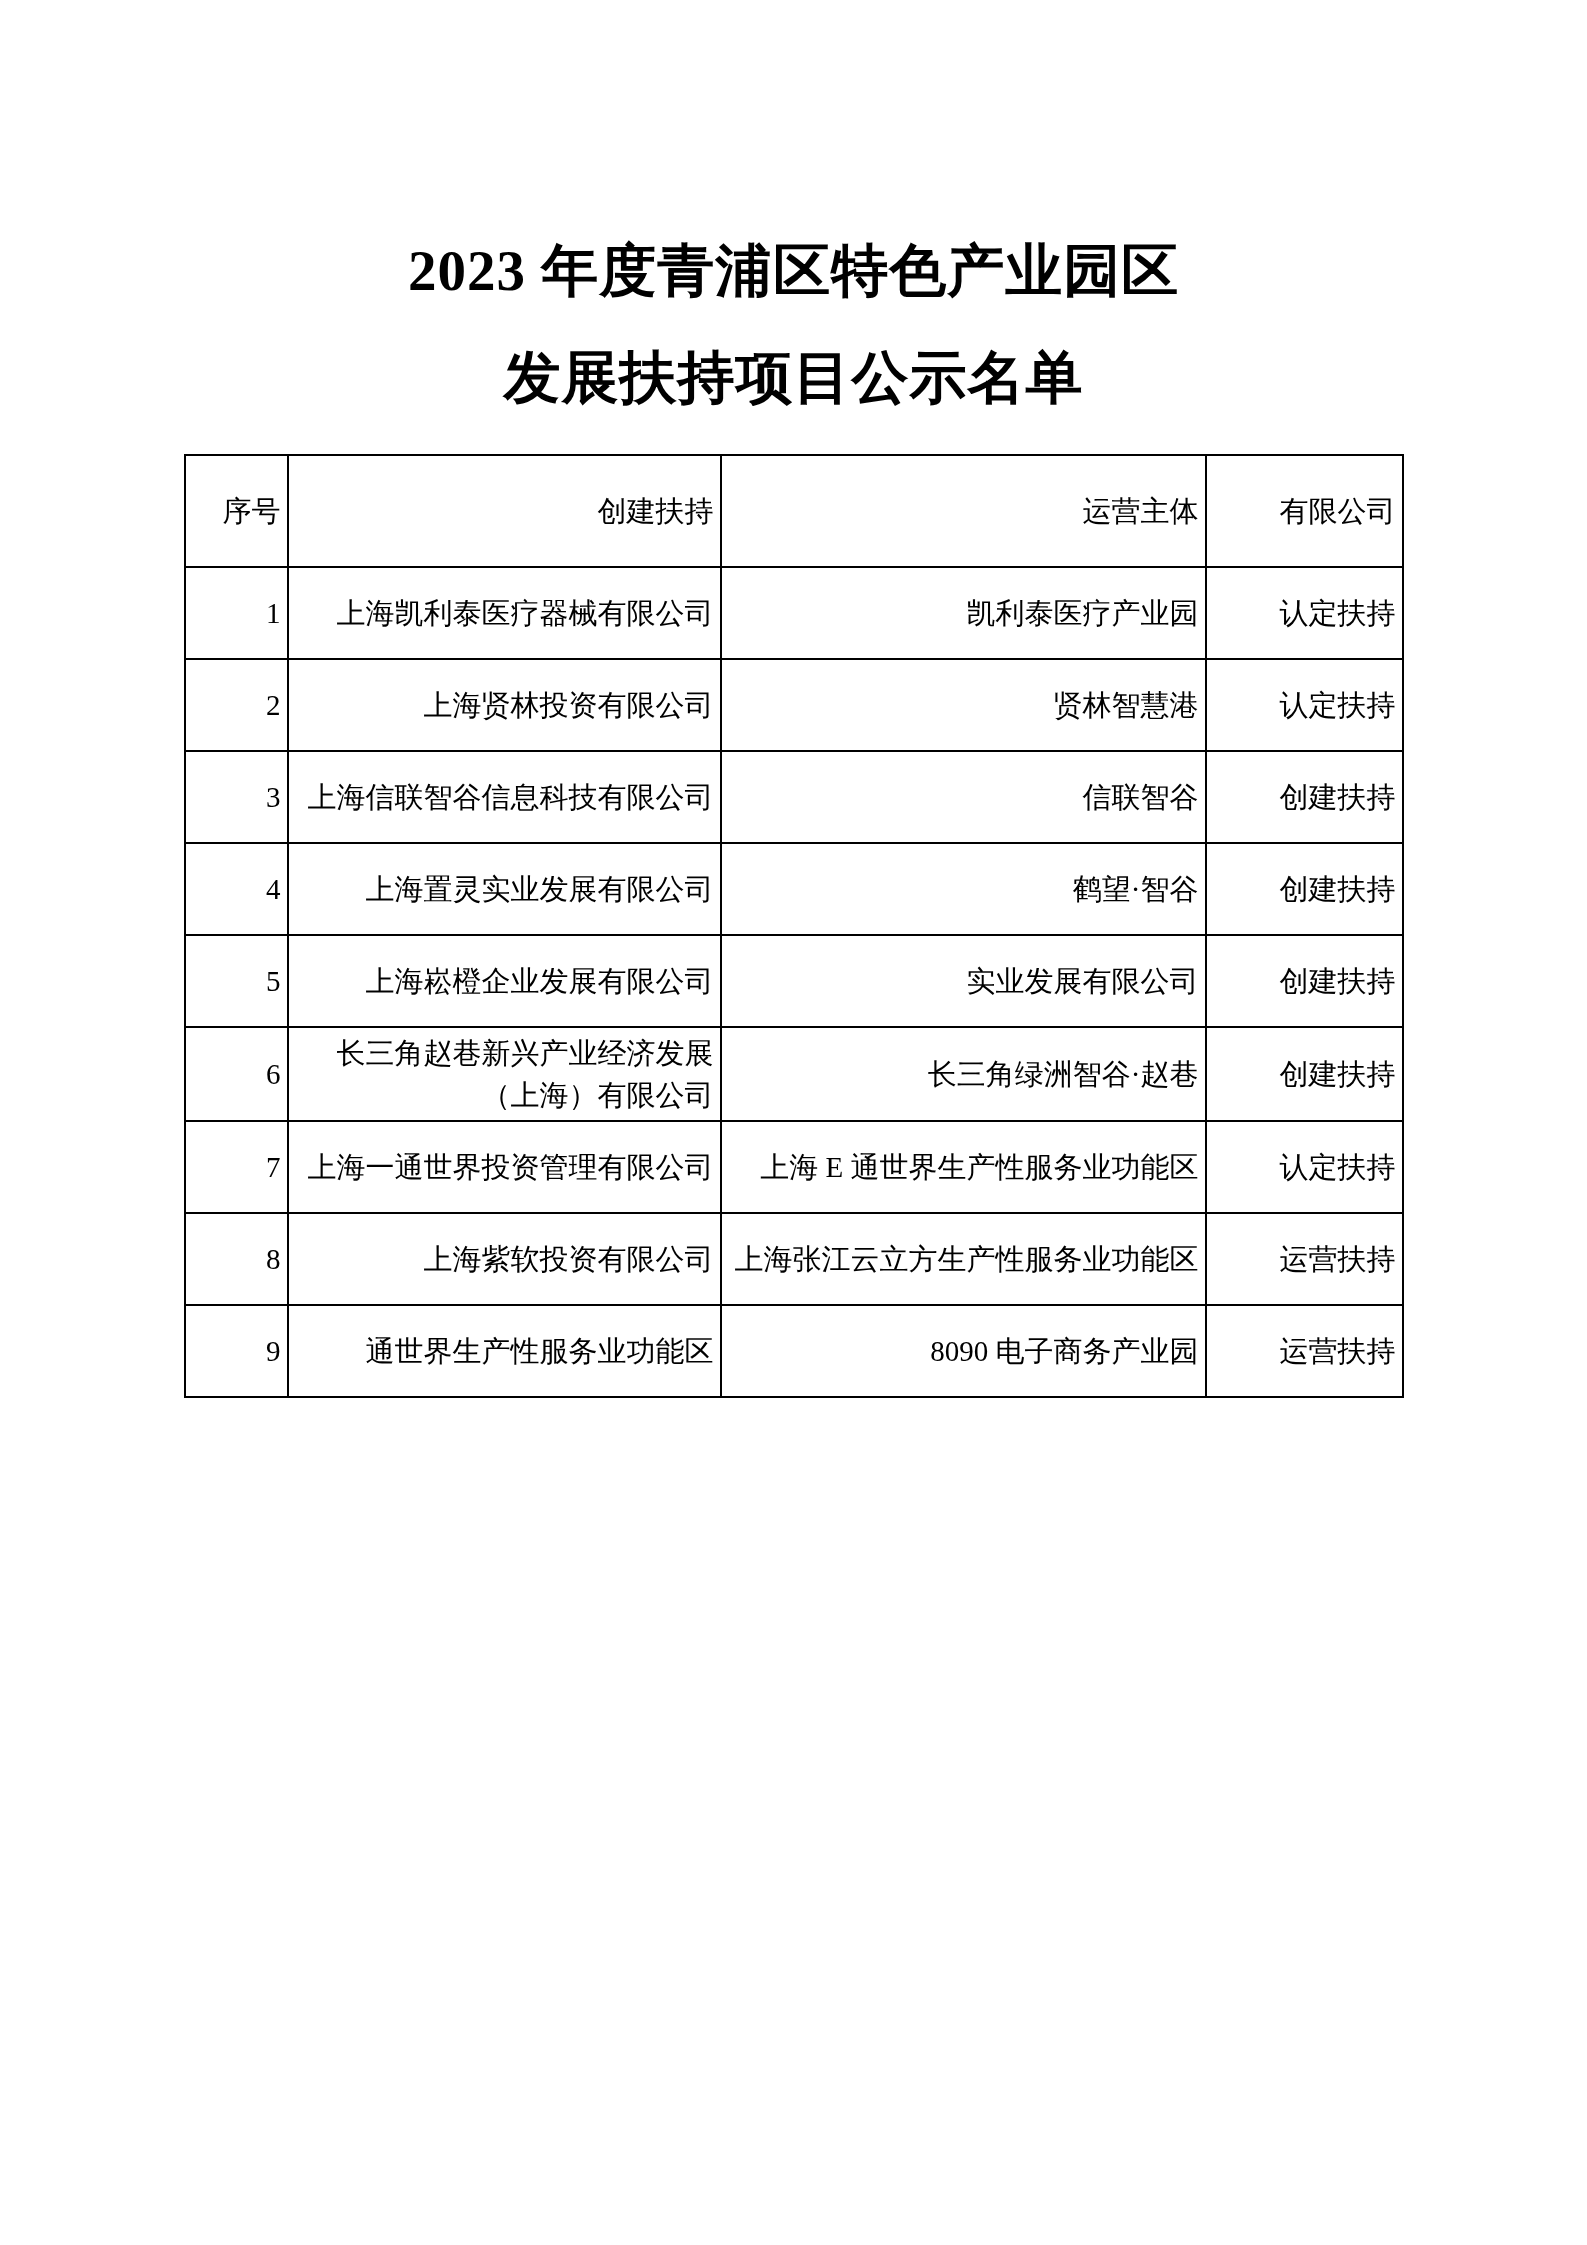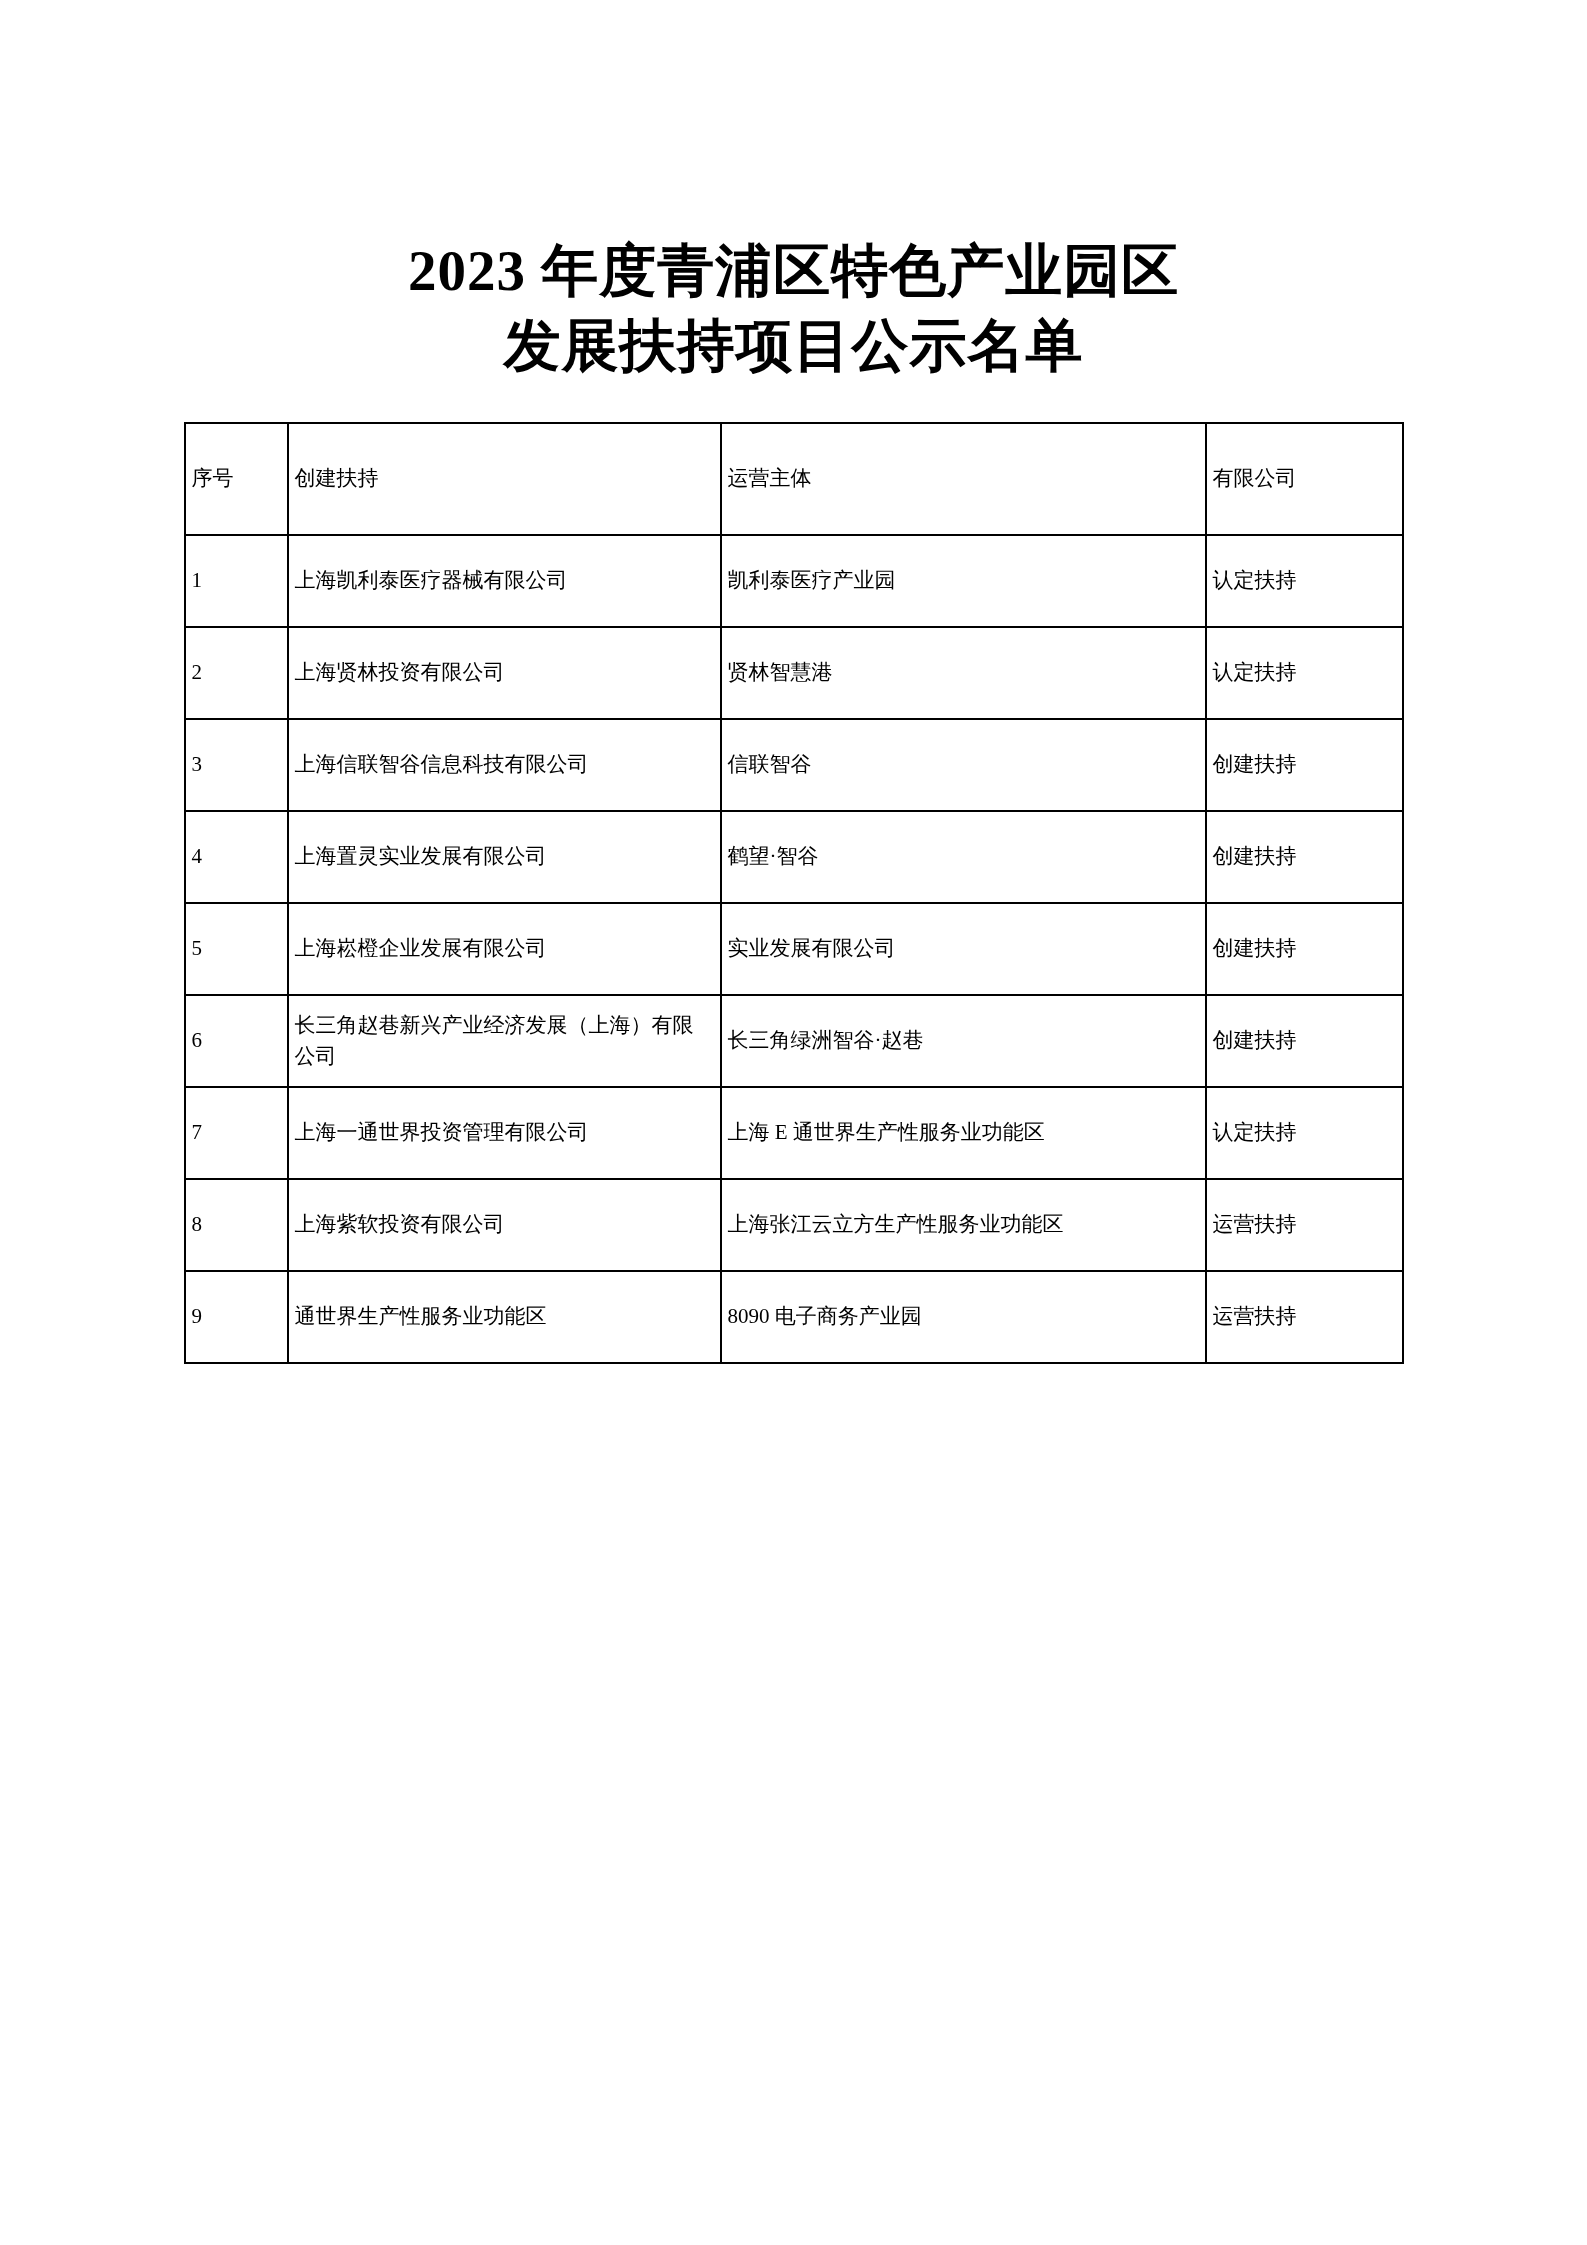--- a/index.html
+++ b/index.html
@@ -24,33 +24,34 @@
   .doc-title {
     text-align: center;
     font-weight: bold;
     font-size: 57px;
     line-height: 1.31;
     letter-spacing: 1px;
   }
   .doc-title .title-line {
     display: block;
     white-space: nowrap;
+    margin-top: 32px;
   }
   table.doc-table {
     width: 1218px;
     margin: 38px auto 0 auto;
     border-collapse: collapse;
     table-layout: fixed;
   }
   .doc-table th,
   .doc-table td {
     border: 2px solid #000000;
-    text-align: left;
+    text-align: right;
     vertical-align: middle;
-    font-size: 21px;
+    font-size: 29px;
     font-weight: normal;
     padding: 4px 6px;
     box-sizing: border-box;
     line-height: 1.45;
   }
   .doc-table th {
     height: 112px;
   }
   .doc-table td {
     height: 92px;

